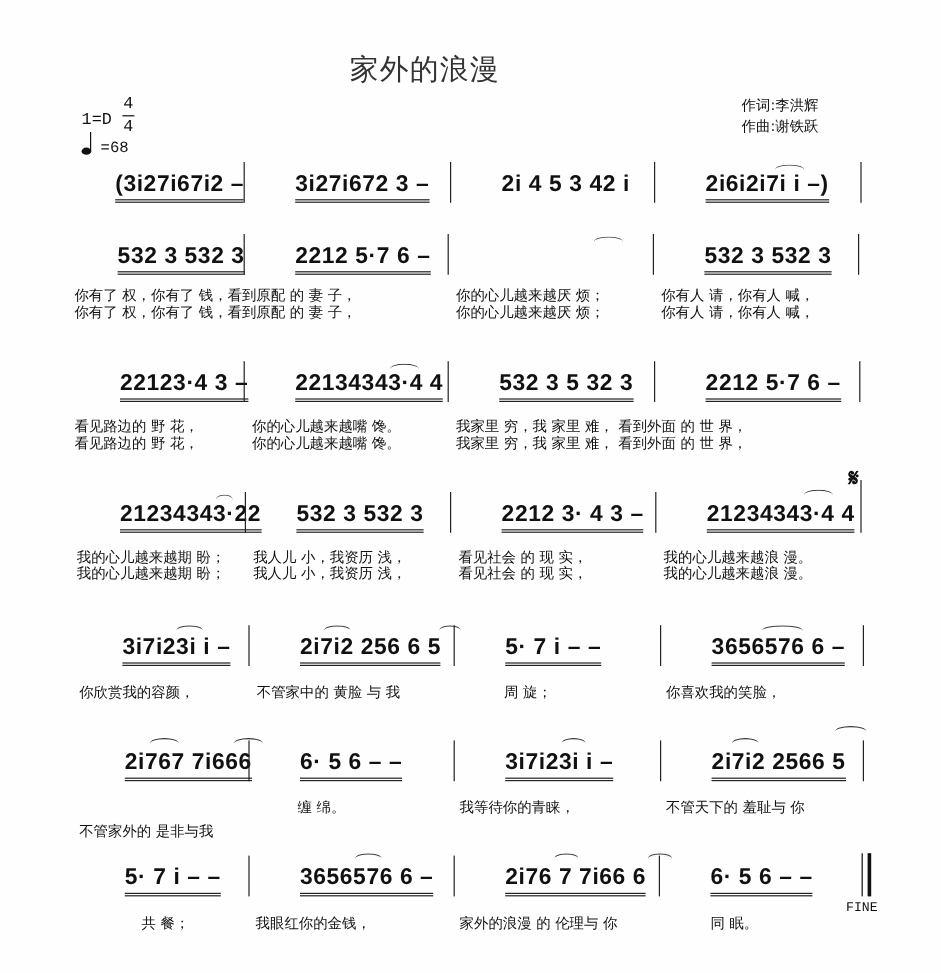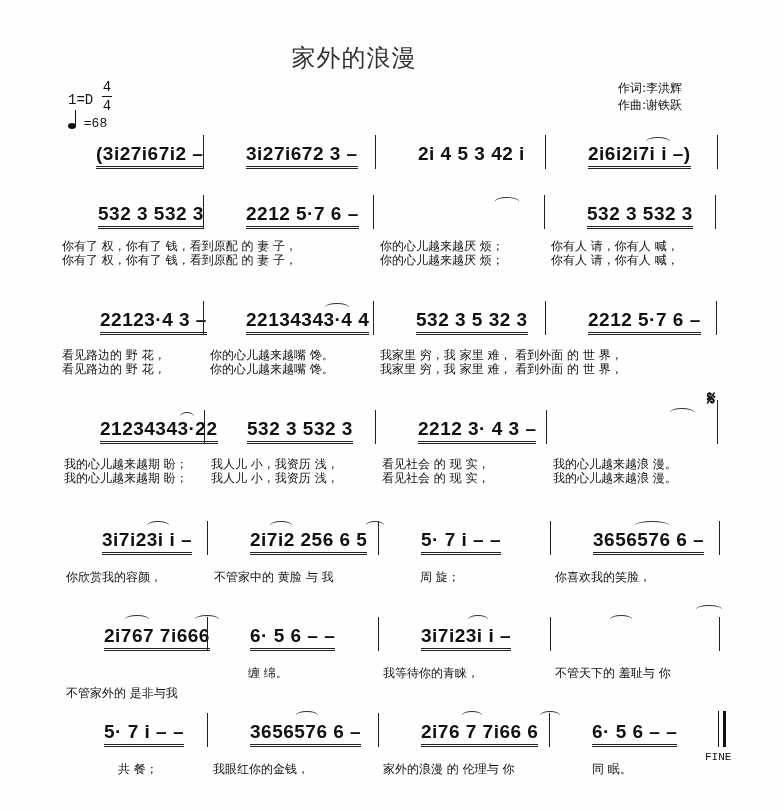--- a/index.html
+++ b/index.html
@@ -98,20 +98,21 @@
 
 <div class="row" style="top:418px;">
   <div class="notes">
     <span class="m ul" style="left:64px;">21234343·22</span>
     <div class="slur" style="left:180px;top:-6px;width:14px;"></div>
     <div class="bar" style="left:204px;"></div>
     <span class="m ul" style="left:211px;">532 3 532 3</span>
     <div class="bar" style="left:375px;"></div>
     <span class="m ul" style="left:382px;">2212 3· 4 3 –</span>
     <div class="bar" style="left:546px;"></div>
+    <span class="m ul" style="left:553px;">21234343·4 4</span>
     <div class="slur" style="left:670px;top:-10px;width:24px;"></div>
     <div class="bar" style="left:717px;top:-18px;height:44px;"></div>
     <span class="segno" style="left:707px;top:-32px;">𝄋</span>
   </div>
   <div class="lyr" style="top:38px;left:64px;">我的心儿越来越期 盼；</div>
   <div class="lyr" style="top:38px;left:211px;">我人儿 小，我资历 浅，</div>
   <div class="lyr" style="top:38px;left:382px;">看见社会 的 现 实，</div>
   <div class="lyr" style="top:38px;left:553px;">我的心儿越来越浪 漫。</div>
   <div class="lyr" style="top:52px;left:64px;">我的心儿越来越期 盼；</div>
   <div class="lyr" style="top:52px;left:211px;">我人儿 小，我资历 浅，</div>
@@ -144,20 +145,21 @@
   <div class="notes">
     <span class="m ul" style="left:68px;">2i767 7i666</span>
     <div class="slur" style="left:125px;top:-10px;width:24px;"></div>
     <div class="slur" style="left:195px;top:-10px;width:24px;"></div>
     <div class="bar" style="left:207px;"></div>
     <span class="m ul" style="left:214px;">6· 5 6 – –</span>
     <div class="bar" style="left:378px;"></div>
     <span class="m ul" style="left:385px;">3i7i23i i –</span>
     <div class="slur" style="left:468px;top:-10px;width:20px;"></div>
     <div class="bar" style="left:550px;"></div>
+    <span class="m ul" style="left:557px;">2i7i2 2566 5</span>
     <div class="slur" style="left:610px;top:-10px;width:22px;"></div>
     <div class="slur" style="left:696px;top:-20px;width:26px;"></div>
     <div class="bar" style="left:719px;"></div>
   </div>
   <div class="lyr" style="top:40px;left:66px;margin-top:20px;">不管家外的 是非与我</div>
   <div class="lyr" style="top:40px;left:248px;">缠 绵。</div>
   <div class="lyr" style="top:40px;left:383px;">我等待你的青睐，</div>
   <div class="lyr" style="top:40px;left:555px;">不管天下的 羞耻与 你</div>
 </div>
 

